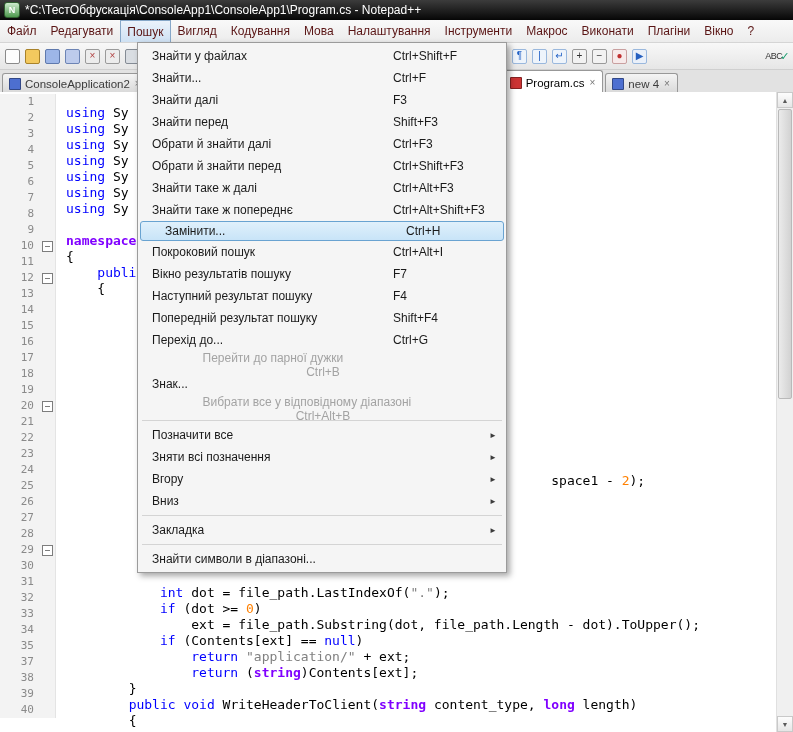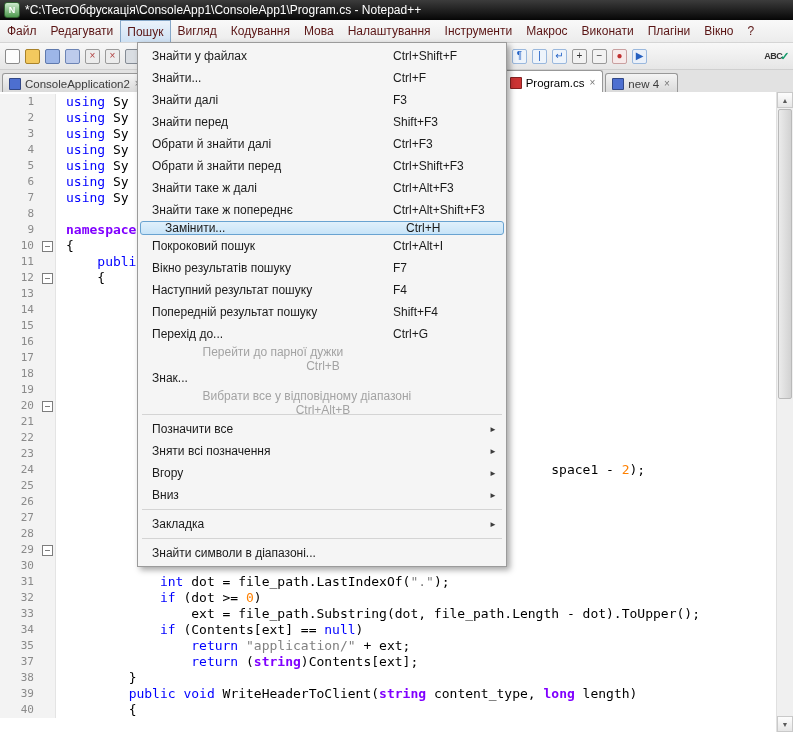--- a/index.html
+++ b/index.html
@@ -42,21 +42,21 @@
   .tbicon{
     width:19px;height:19px;border-radius:2px;margin-right:1px;
     display:flex;align-items:center;justify-content:center;
   }
   .glyphbox{
     width:13px;height:13px;border:1px solid #888;border-radius:2px;
     font-size:10px;line-height:11px;text-align:center;overflow:hidden;
   }
   .spellcheck{
     position:absolute;right:4px;top:5px;height:16px;
-    display:flex;align-items:center;font-size:9px;font-weight:bold;color:#333;
+    display:flex;align-items:center;font-size:9px;font-weight:normal;color:#333;
     letter-spacing:-0.5px;
     justify-content:space-between;
   }
   .spellcheck .check{color:#159a6b;font-size:11px;margin-left:-2px;}
   
   .tabbar{
     height:24px;background:#e2e2e2;border-bottom:1px solid #b5b5b5;
     display:flex;align-items:flex-end;padding-left:2px;position:relative;
     font-size:11.5px;
   }
@@ -88,21 +88,21 @@
     width:16px;flex:none;background:#f3f3f3;border-right:1px solid #e4e4e4;
     display:flex;align-items:center;justify-content:center;
   }
   .foldbox{
     width:11px;height:11px;box-sizing:border-box;border:1px solid #7d7d7d;
     background:#fff;position:relative;
   }
   .foldbox::after{
     content:"";position:absolute;left:2px;right:2px;top:4px;height:1px;background:#7d7d7d;
   }
-  .code{white-space:pre;padding-left:10px;color:#000;}
+  .code{white-space:pre;padding-left:10px;color:#000;margin-top:11px;}
   .tk-kw{color:#0000ff;}
   .tk-ty{color:#8000ff;font-weight:bold;}
   .tk-num{color:#ff8000;}
   .tk-str{color:#808080;}
   .tk-pl{color:#000000;}
   .tk-sp{color:#000000;}
   
   .scrollbar{
     position:absolute;top:92px;right:0;bottom:0;width:17px;
     background:#f0f0f0;border-left:1px solid #e0e0e0;box-sizing:border-box;
@@ -124,21 +124,21 @@
     background:#f5f5f5;border:1px solid #9b9b9b;
     box-shadow:3px 3px 6px rgba(0,0,0,.35);padding:2px;z-index:10;
     font-size:12px;color:#1a1a1a;
   }
   .dd-item{height:22px;display:flex;align-items:center;padding:0 10px 0 12px;position:relative;}
   .dd-label{flex:none;width:241px;overflow:hidden;white-space:nowrap;}
   .dd-shortcut{flex:1;text-align:left;white-space:nowrap;}
   .dd-item.disabled{color:#a3a3a3;flex-direction:column;}
   .dd-item.hl{
     background:linear-gradient(#e0f0fb,#c8e4f8);
-    border:1px solid #69a3d1;border-radius:3px;height:14px;box-sizing:border-box;padding-left:24px;
+    border:1px solid #69a3d1;border-radius:3px;height:20px;box-sizing:border-box;padding-left:24px;
   }
   .dd-arrow{position:absolute;right:7px;font-size:8px;color:#3c3c3c;}
   .dd-sep{height:1px;background:#d4d4d4;margin:3px 2px;}
 </style>
 </head>
 <body>
 
 <div class="titlebar">
   <div class="app-icon">N</div>
   <span>*C:\ТестОбфускація\ConsoleApp1\ConsoleApp1\Program.cs - Notepad++</span>

